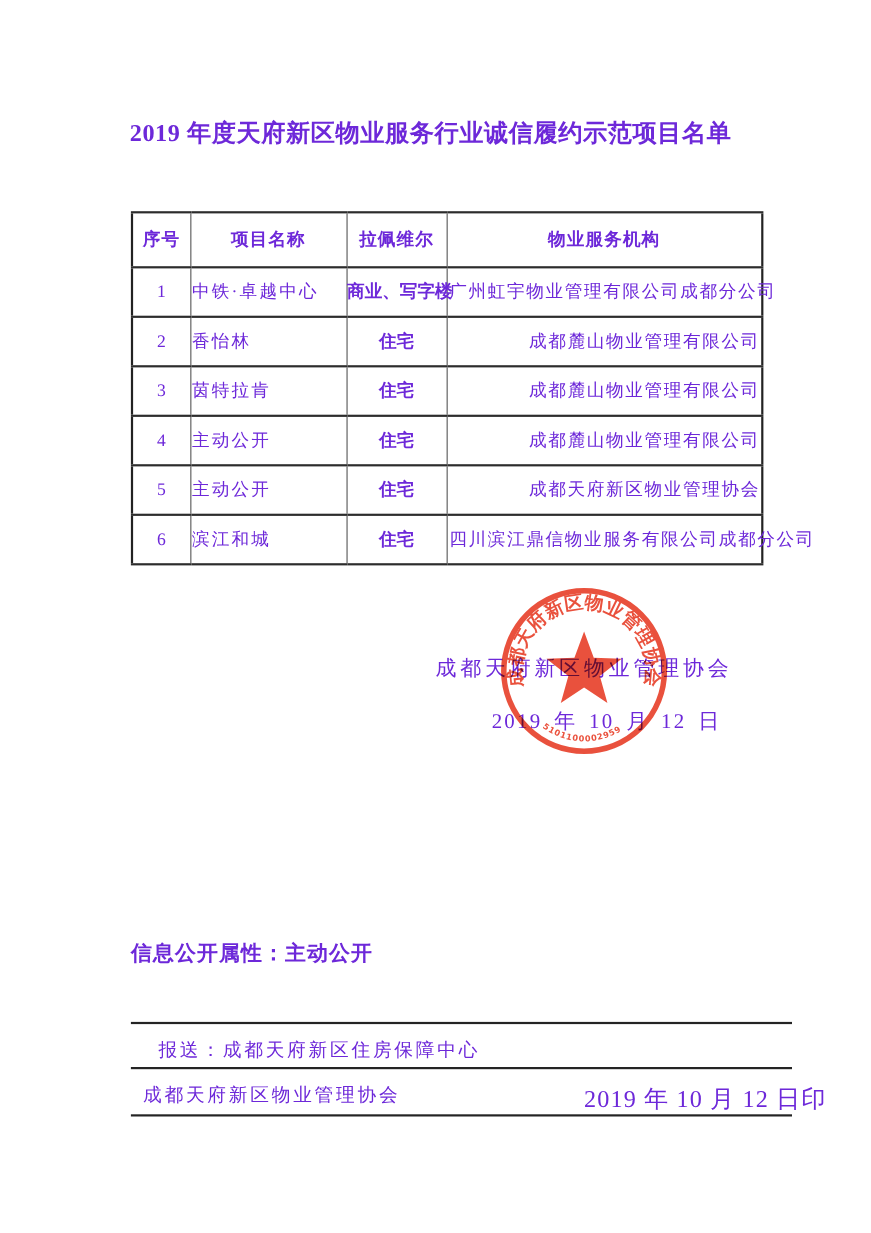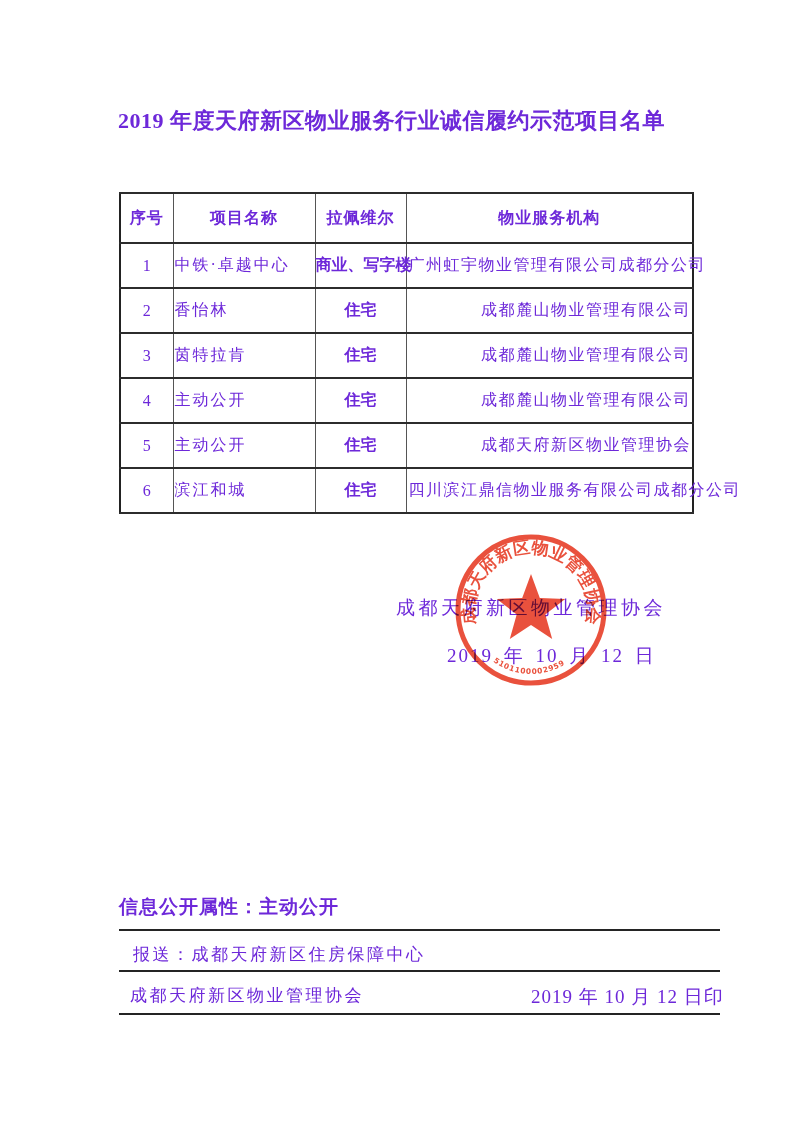--- a/index.html
+++ b/index.html
@@ -38,38 +38,38 @@
   }
   .sig-date {
     position:absolute; left:447px; top:643px; font-size:19px;
     letter-spacing:2px; word-spacing:4px; z-index:1; white-space:nowrap;
   }
   .seal {
     position:absolute; left:451px; top:530px; width:160px; height:160px;
     z-index:2; mix-blend-mode:multiply; opacity:0.92;
   }
   .info-attr {
-    position:absolute; left:119px; top:894px; font-size:19px; font-weight:bold;
+    position:absolute; left:119px; top:854px; font-size:19px; font-weight:bold;
     font-family:"Liberation Sans","DejaVu Sans",sans-serif; letter-spacing:1px;
     white-space:nowrap;
   }
   .rule { position:absolute; left:119px; width:601px; height:2px; background:#242424; }
   .rule-1 { top:929px; }
   .rule-2 { top:970px; }
   .rule-3 { top:1013px; }
   .report-line {
-    position:absolute; left:133px; top:943px; font-size:17px;
+    position:absolute; left:144px; top:943px; font-size:17px;
     letter-spacing:2.5px; white-space:nowrap;
   }
   .footer-org {
     position:absolute; left:130px; top:984px; font-size:17px;
     letter-spacing:2.5px; white-space:nowrap;
   }
   .footer-date {
-    position:absolute; left:531px; top:984px; font-size:19px;
+    position:absolute; left:531px; top:984px; font-size:22px;
     letter-spacing:1px; white-space:nowrap;
   }
 </style>
 </head>
 <body>
 
 <div class="page">
 
   <div class="title">2019 年度天府新区物业服务行业诚信履约示范项目名单</div>
 

